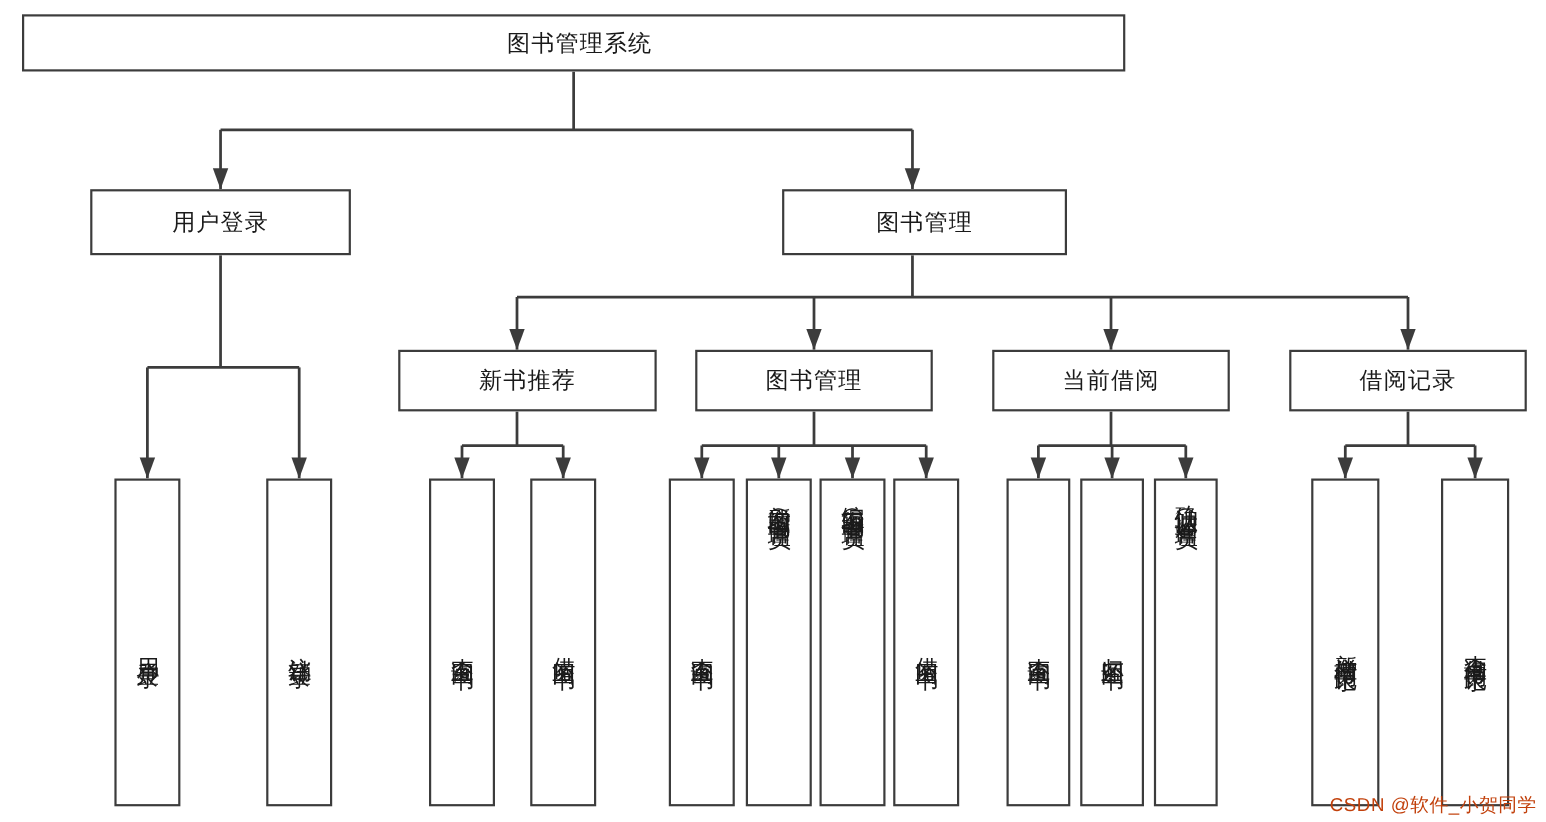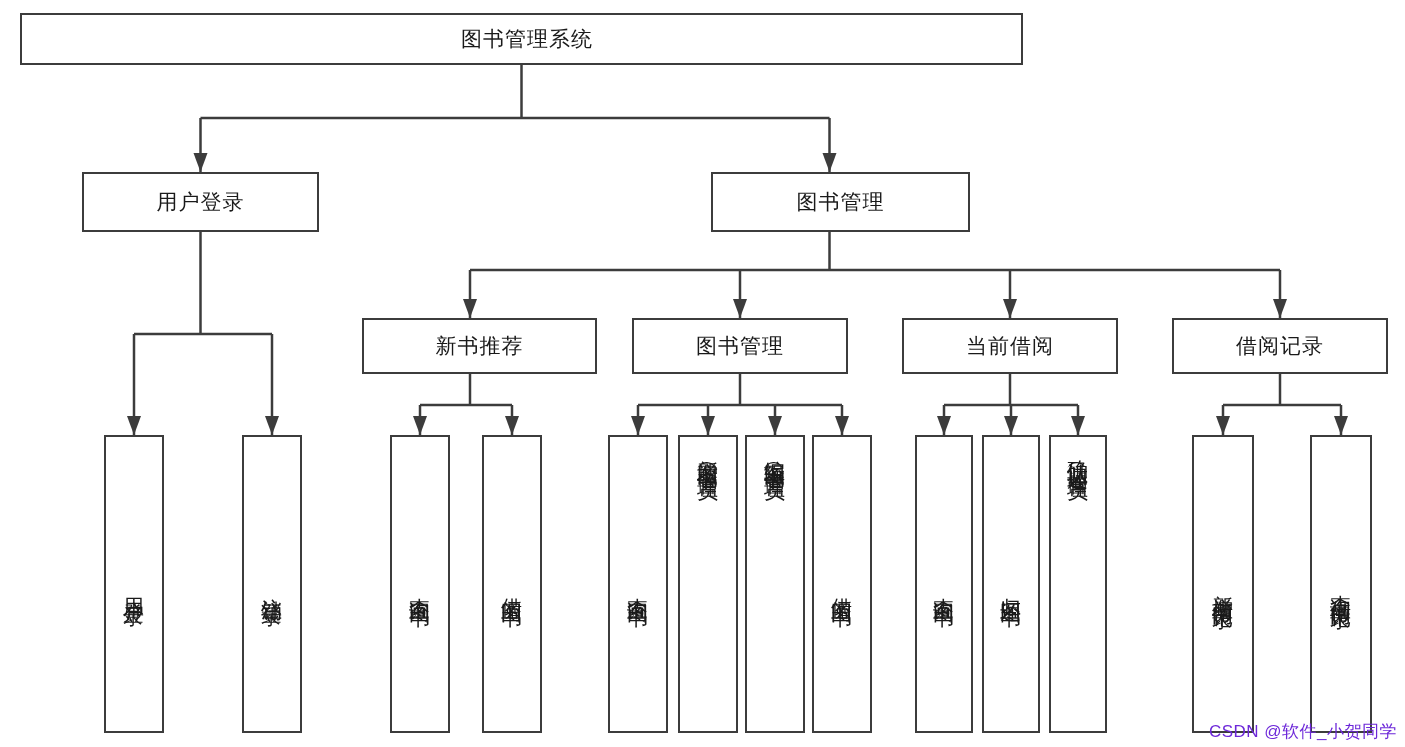--- a/index.html
+++ b/index.html
@@ -9,21 +9,21 @@
   svg#wires{position:absolute;left:0;top:0;width:1405px;height:747px;}
   .node{position:absolute;box-sizing:border-box;background:#ffffff;
         border:2.5px solid #3c3c3c;display:flex;align-items:center;
         justify-content:center;color:#1a1a1a;}
   .node.h{font-size:21px;letter-spacing:1px;}
   .node.v{writing-mode:vertical-rl;text-orientation:upright;
           font-size:21px;letter-spacing:3px;line-height:1;padding-top:6px;
           justify-content:flex-start;align-items:center;}
   .node.v.mid{justify-content:center;}
   .watermark{position:absolute;right:8px;bottom:4px;font-size:17px;
-             color:#6d28d9;letter-spacing:.5px;white-space:nowrap;}
+             color:#c2410c;letter-spacing:.5px;white-space:nowrap;}
 </style>
 </head>
 <body>
 
 <div id="canvas">
 
   <svg id="wires" viewBox="0 0 1405 747" xmlns="http://www.w3.org/2000/svg">
       <line x1="521.5" y1="65" x2="521.5" y2="118" stroke="#3c3c3c" stroke-width="2.5"></line>
       <line x1="200.5" y1="118" x2="829.5" y2="118" stroke="#3c3c3c" stroke-width="2.5"></line>
       <line x1="200.5" y1="118" x2="200.5" y2="172" stroke="#3c3c3c" stroke-width="2.5"></line>

